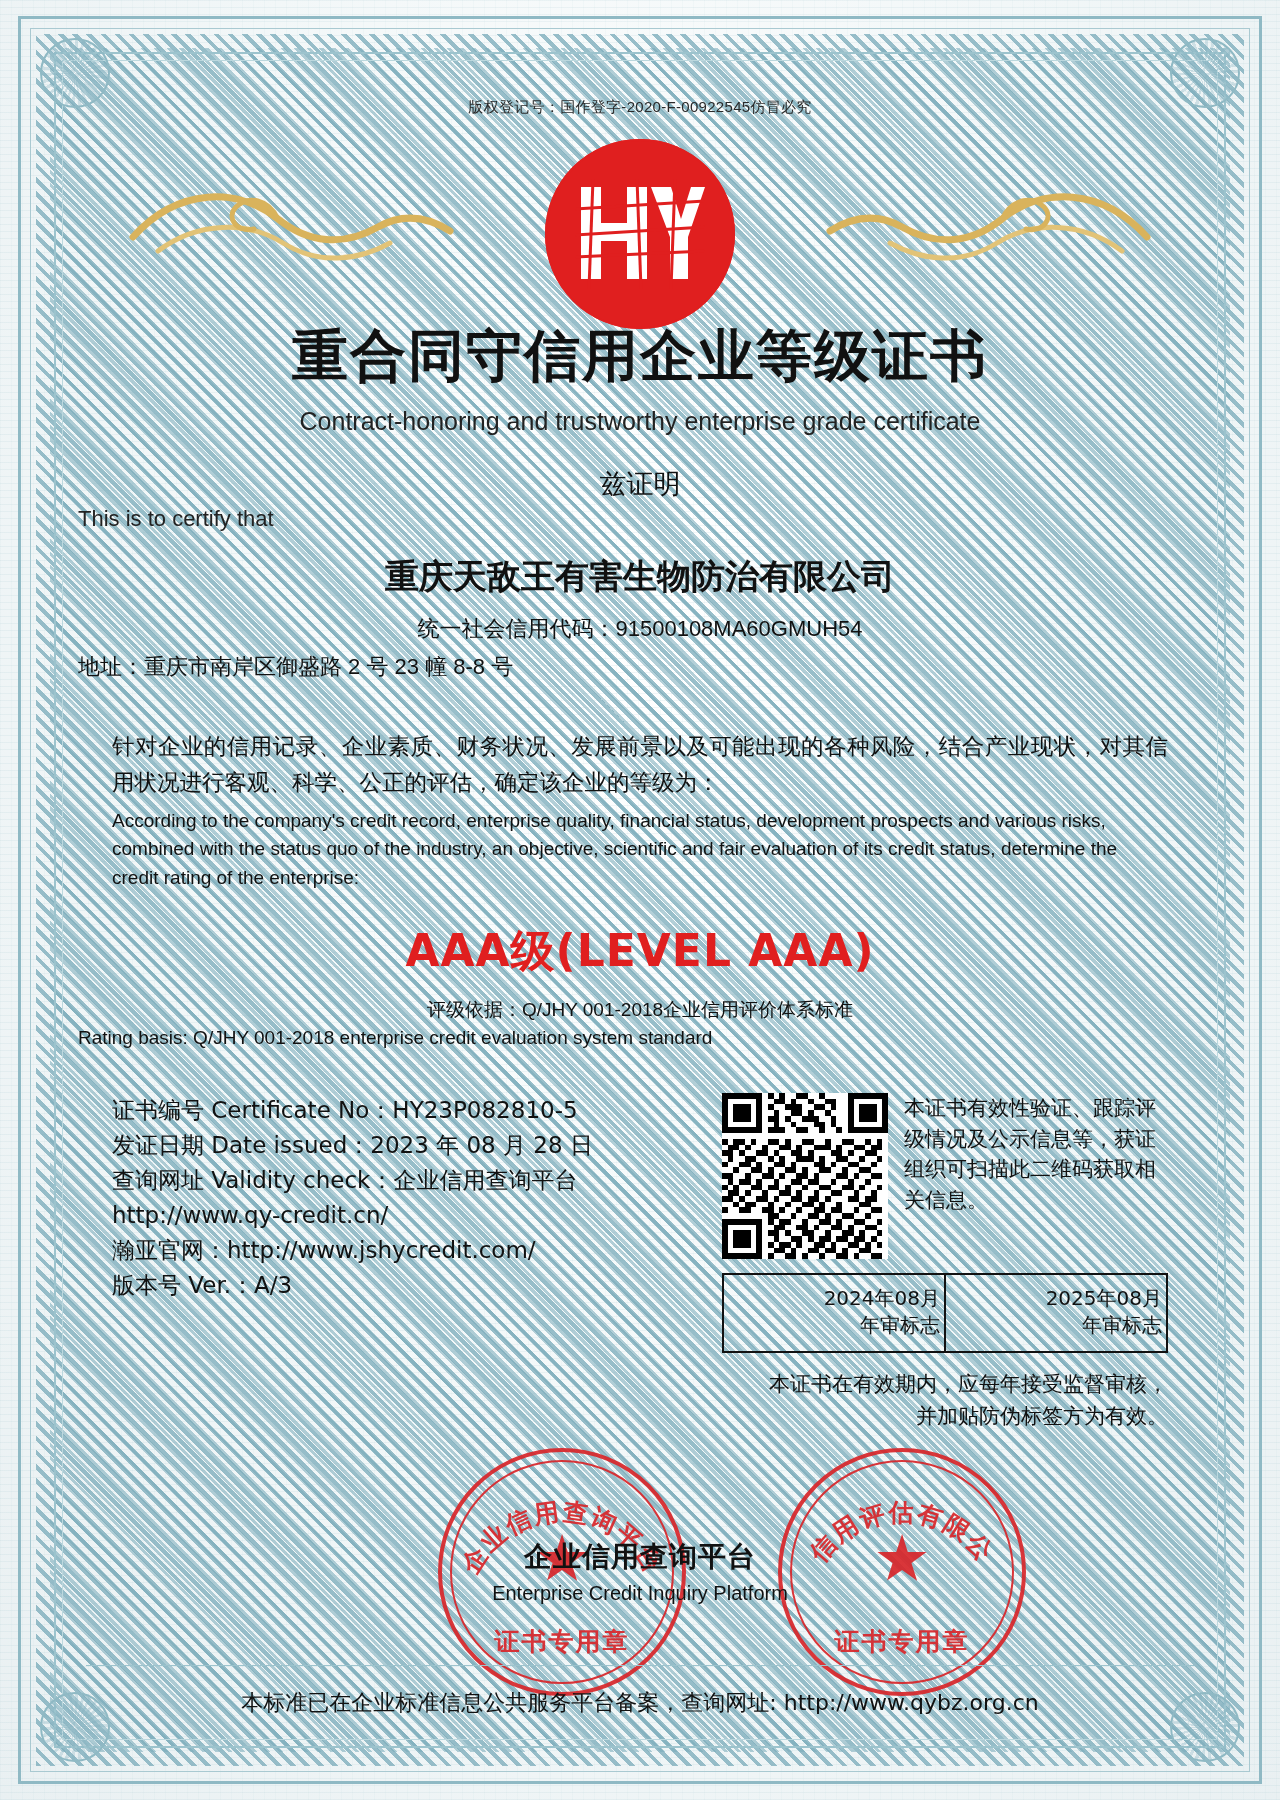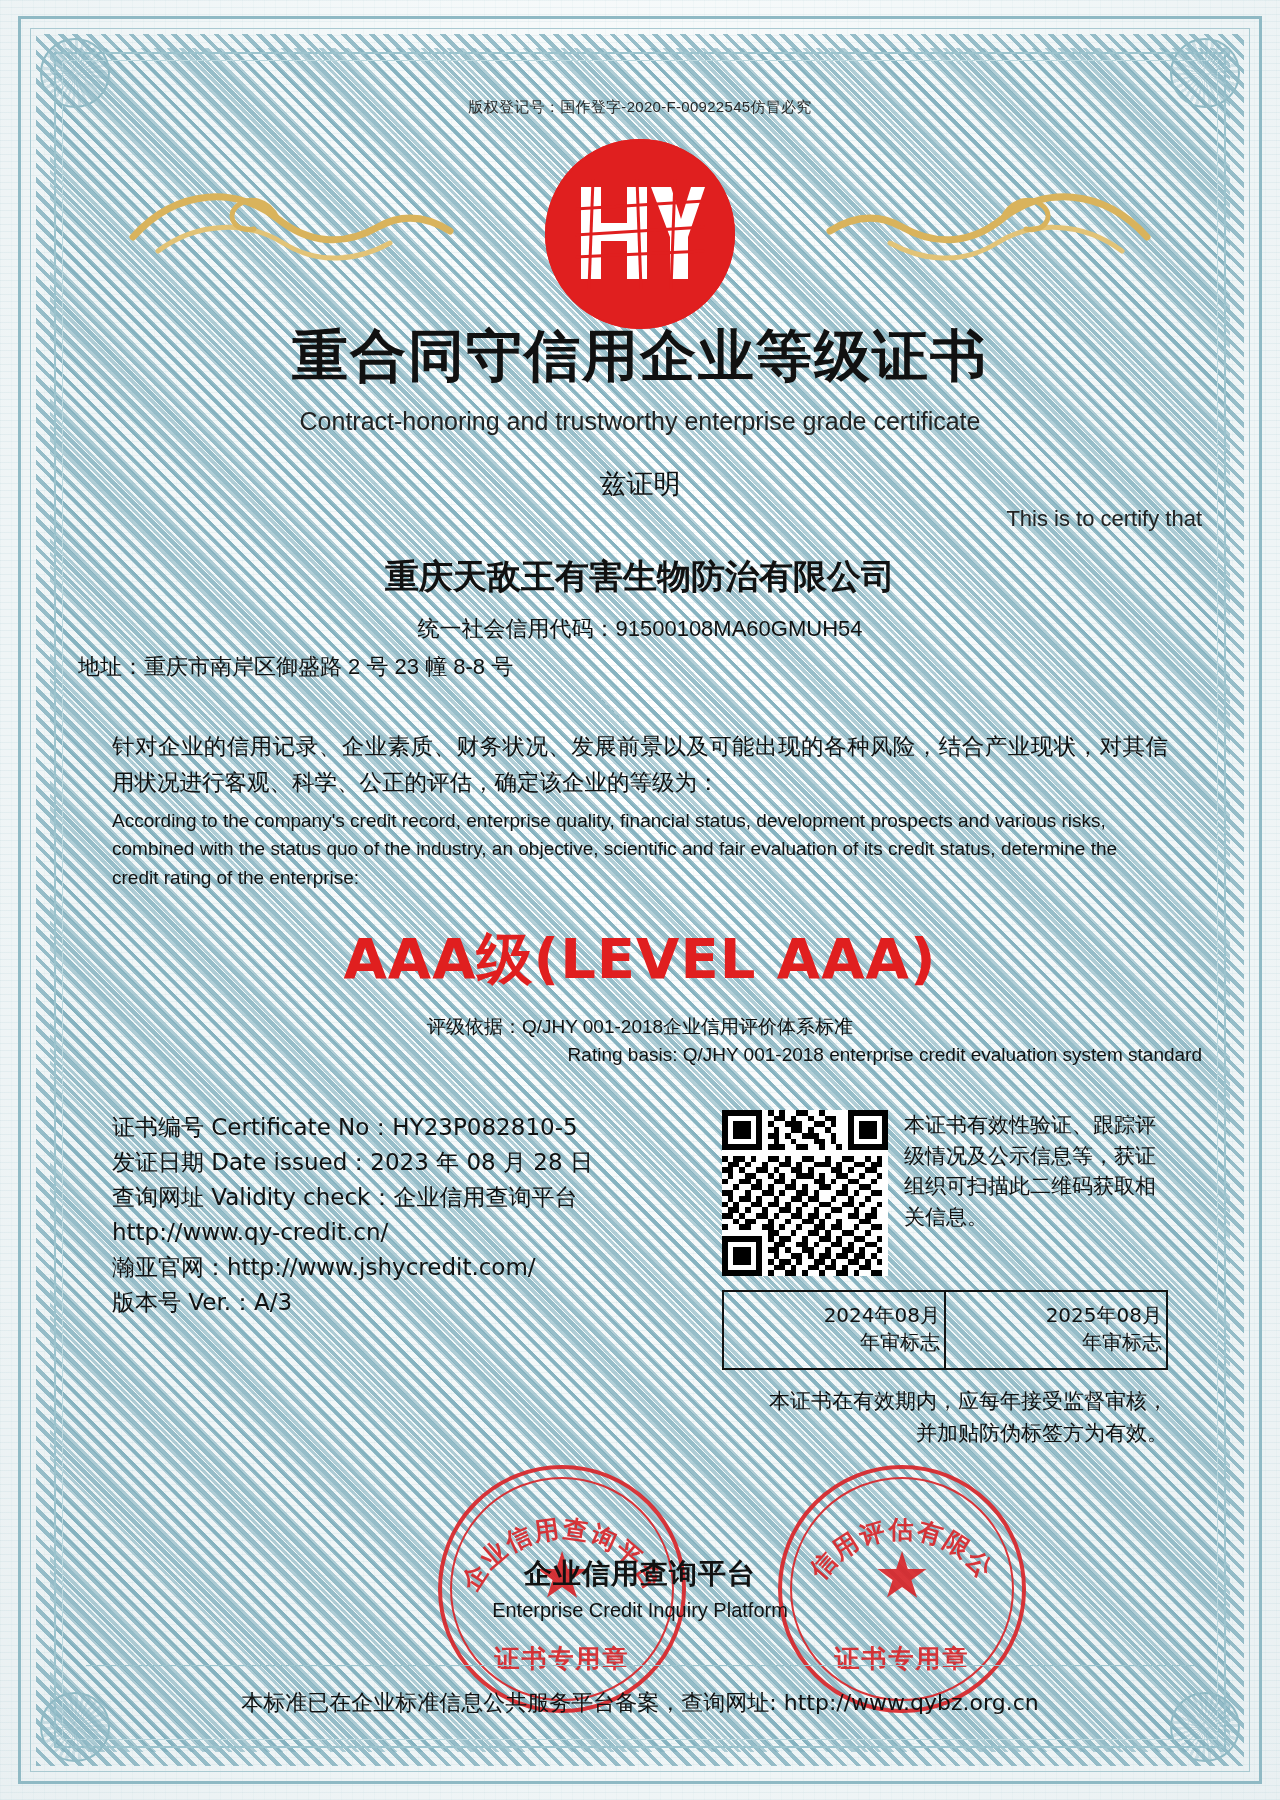--- a/index.html
+++ b/index.html
@@ -84,40 +84,40 @@
 
   .title-cn{
     text-align:center;font-size:56px;font-weight:bold;color:#111;
     letter-spacing:2px;margin-top:4px;
     font-family:"DejaVu Sans","Liberation Sans",sans-serif;
   }
   .title-en{
     text-align:center;font-size:25px;color:#222;margin-top:12px;
   }
   .certify-cn{text-align:center;font-size:27px;color:#111;margin-top:30px;}
-  .certify-en{text-align:right;font-size:22px;color:#222;margin-top:4px;}
+  .certify-en{text-align:left;font-size:22px;color:#222;margin-top:4px;}
   .company{
     text-align:center;font-size:34px;font-weight:bold;color:#111;margin-top:22px;
     font-family:"DejaVu Sans","Liberation Sans",sans-serif;
   }
   .uscc{text-align:center;font-size:22px;color:#111;margin-top:14px;}
   .addr{font-size:22px;color:#111;margin-top:8px;}
 
   .para{margin-top:46px;padding:0 34px;}
   .para-cn{font-size:22.5px;line-height:1.62;color:#111;text-align:justify;
     font-family:"DejaVu Sans","Liberation Sans",sans-serif;}
   .para-en{font-size:19px;line-height:1.5;color:#111;margin-top:6px;}
 
   .level{
-    text-align:center;color:#e01f1f;font-weight:bold;font-size:56px;
+    text-align:center;color:#e01f1f;font-weight:bold;font-size:44px;
     margin-top:30px;letter-spacing:1px;
     font-family:"DejaVu Sans","Liberation Sans",sans-serif;
   }
   .basis-cn{text-align:center;font-size:19px;color:#111;margin-top:16px;}
-  .basis-en{text-align:right;font-size:19px;color:#111;margin-top:4px;}
+  .basis-en{text-align:left;font-size:19px;color:#111;margin-top:4px;}
 
   
   .info-row{display:flex;margin-top:44px;padding:0 34px;}
   .info-left{width:600px;flex:0 0 600px;}
   .info-left .line{font-size:23px;color:#111;line-height:1.52;white-space:nowrap;
     font-family:"DejaVu Sans","Liberation Sans",sans-serif;}
   .info-right{flex:1;display:block;padding-left:10px;}
   .qr-line{display:flex;align-items:flex-start;justify-content:space-between;}
   .qr{
     width:166px;height:166px;flex:0 0 166px;background:#fff;

